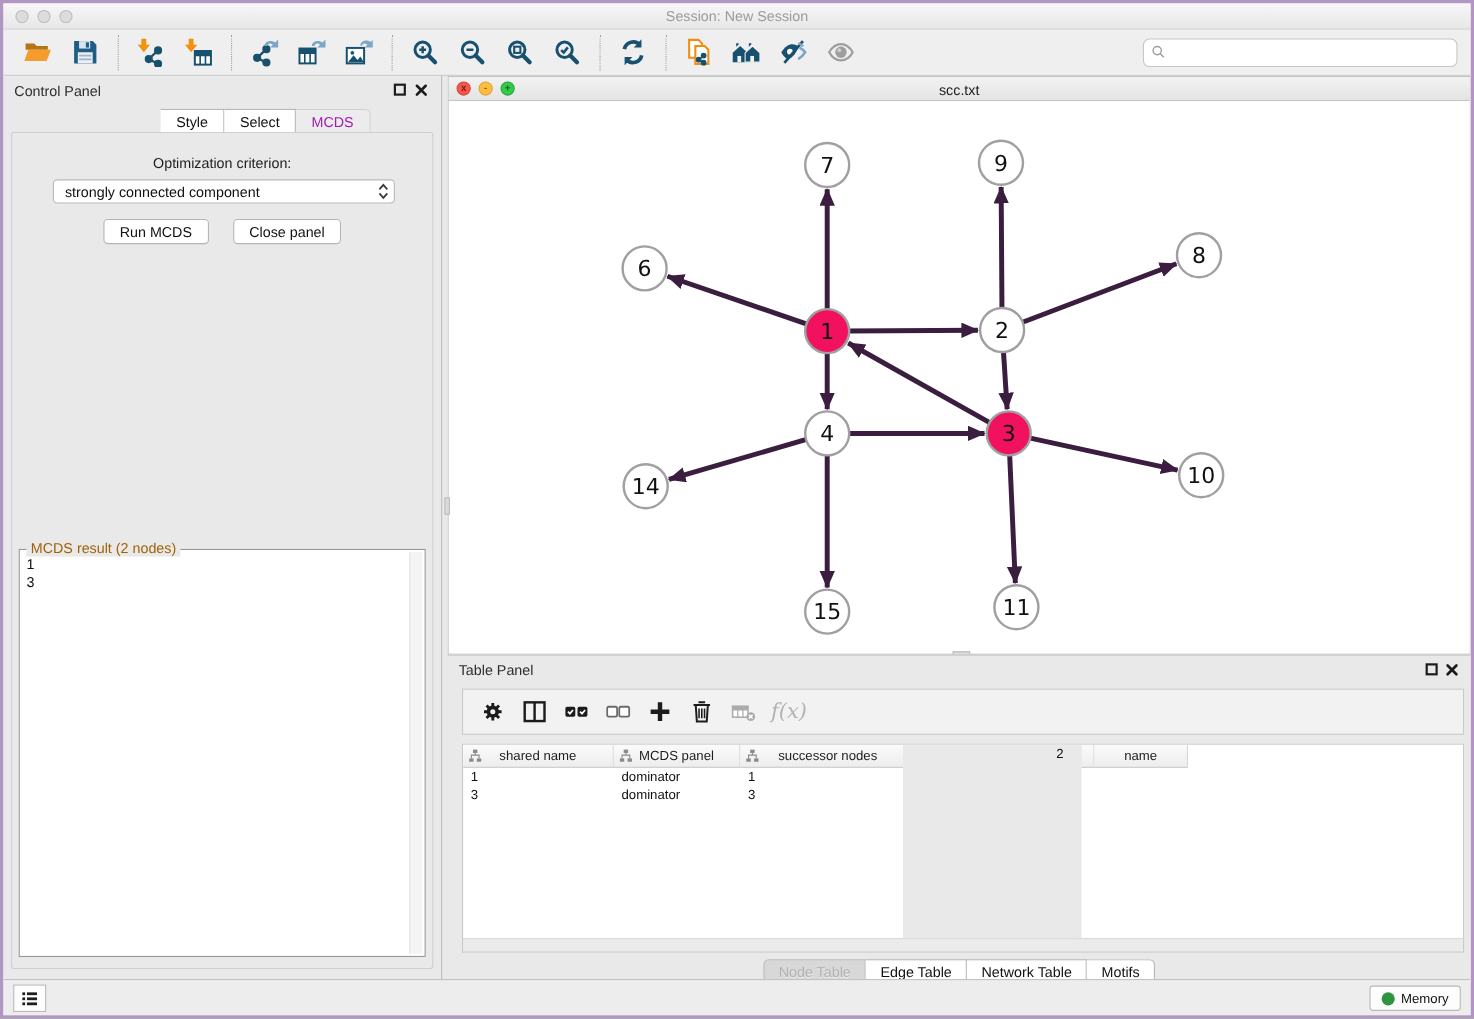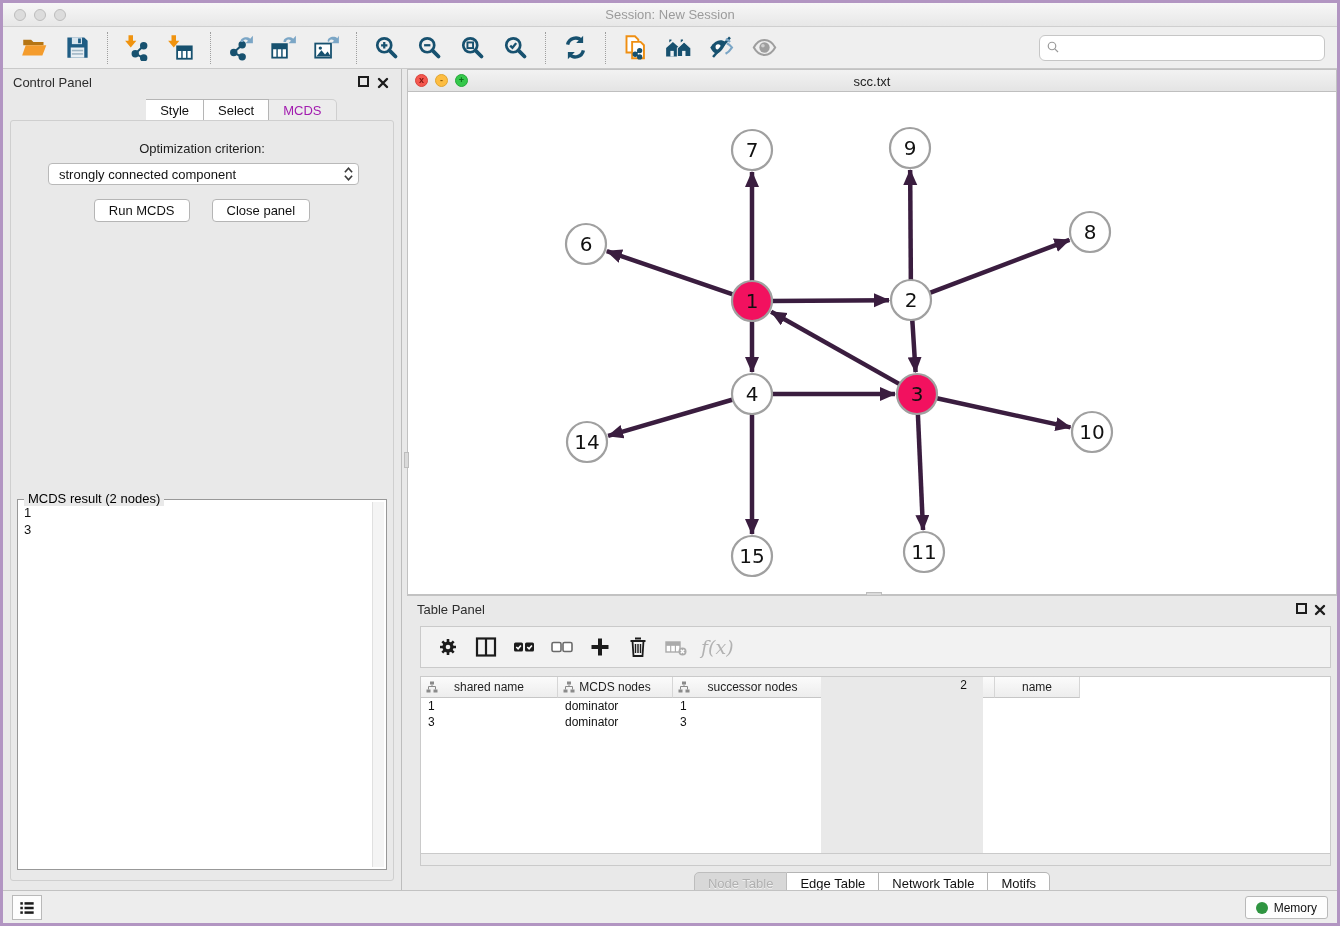--- a/index.html
+++ b/index.html
@@ -42,21 +42,21 @@
   .cp-content{position:absolute;left:7px;right:7px;top:51px;bottom:12px;background:#e9e9e9;
     border:1px solid #cfcfcf;border-radius:3px;}
   .opt-label{position:absolute;left:0;right:0;top:20px;text-align:center;font-size:13px;color:#1d1d1d;}
   .combo{position:absolute;left:37px;top:42px;width:311px;height:22px;background:#fff;border:1px solid #b9b9b9;
     border-radius:4px;display:flex;align-items:center;padding:0 4px 0 10px;cursor:pointer;}
   .combo .val{flex:1;font-size:13px;color:#111;}
   .combo svg{width:11px;height:18px;}
   .btn-row{position:absolute;left:0;right:0;top:78px;display:flex;justify-content:center;gap:22px;}
   .pbtn{font-size:13px;padding:3px 14px;background:#fff;border:1px solid #b5b5b5;border-radius:4px;color:#111;cursor:pointer;min-width:90px;text-align:center;}
   .result-box{position:absolute;left:6px;right:6px;top:378px;bottom:10px;background:#fff;border:1px solid #989898;}
-  .result-legend{position:absolute;left:6px;top:-9px;background:#e9e9e9;padding:0 4px;font-size:13px;color:#000000;}
+  .result-legend{position:absolute;left:6px;top:-9px;background:#e9e9e9;padding:0 4px;font-size:13px;color:#a16207;}
   .result-lines{position:absolute;inset:4px 18px 4px 6px;font-size:13px;color:#111;line-height:17px;white-space:pre;overflow:hidden;}
   .result-scroll{position:absolute;top:2px;bottom:2px;right:2px;width:12px;background:#f4f4f4;border-left:1px solid #e0e0e0;}
   
   .right{position:absolute;left:400px;right:0;top:0;bottom:0;background:#e9e9e9;}
   .network-window{position:absolute;left:4px;right:0;top:0;height:526px;background:#fff;border:1px solid #c2c2c2;}
   .nw-titlebar{position:relative;height:22px;background:linear-gradient(#f2f2f2,#e4e4e4);border-bottom:1px solid #bfbfbf;}
   .nw-lights{position:absolute;left:7px;top:4px;display:flex;gap:7px;}
   .nw-light{width:13px;height:13px;border-radius:50%;display:flex;align-items:center;justify-content:center;
     font-size:9px;font-weight:bold;line-height:1;cursor:pointer;}
   .nw-close{background:#f4574e;border:1px solid #d8443c;color:#81150f;}
@@ -466,21 +466,21 @@
                   </svg></span>
                 <span>shared name</span>
               </div>
               <div class="th" style="width: 115px; flex: 0 0 115px;">
                 <span class="tree"><svg viewBox="0 0 12 12">
                     <rect x="4" y="0.5" width="4" height="3" fill="#8a8a8a"></rect>
                     <path d="M6 3.5v2M2.5 8.5v-3h7v3" fill="none" stroke="#8a8a8a" stroke-width="1"></path>
                     <rect x="0.5" y="8.5" width="4" height="3" fill="#8a8a8a"></rect>
                     <rect x="7.5" y="8.5" width="4" height="3" fill="#8a8a8a"></rect>
                   </svg></span>
-                <span>MCDS nodes</span>
+                <span>MCDS panel</span>
               </div>
               <div class="th" style="width: 160px; flex: 0 0 160px;">
                 <span class="tree"><svg viewBox="0 0 12 12">
                     <rect x="4" y="0.5" width="4" height="3" fill="#8a8a8a"></rect>
                     <path d="M6 3.5v2M2.5 8.5v-3h7v3" fill="none" stroke="#8a8a8a" stroke-width="1"></path>
                     <rect x="0.5" y="8.5" width="4" height="3" fill="#8a8a8a"></rect>
                     <rect x="7.5" y="8.5" width="4" height="3" fill="#8a8a8a"></rect>
                   </svg></span>
                 <span>successor nodes</span>
               </div>

